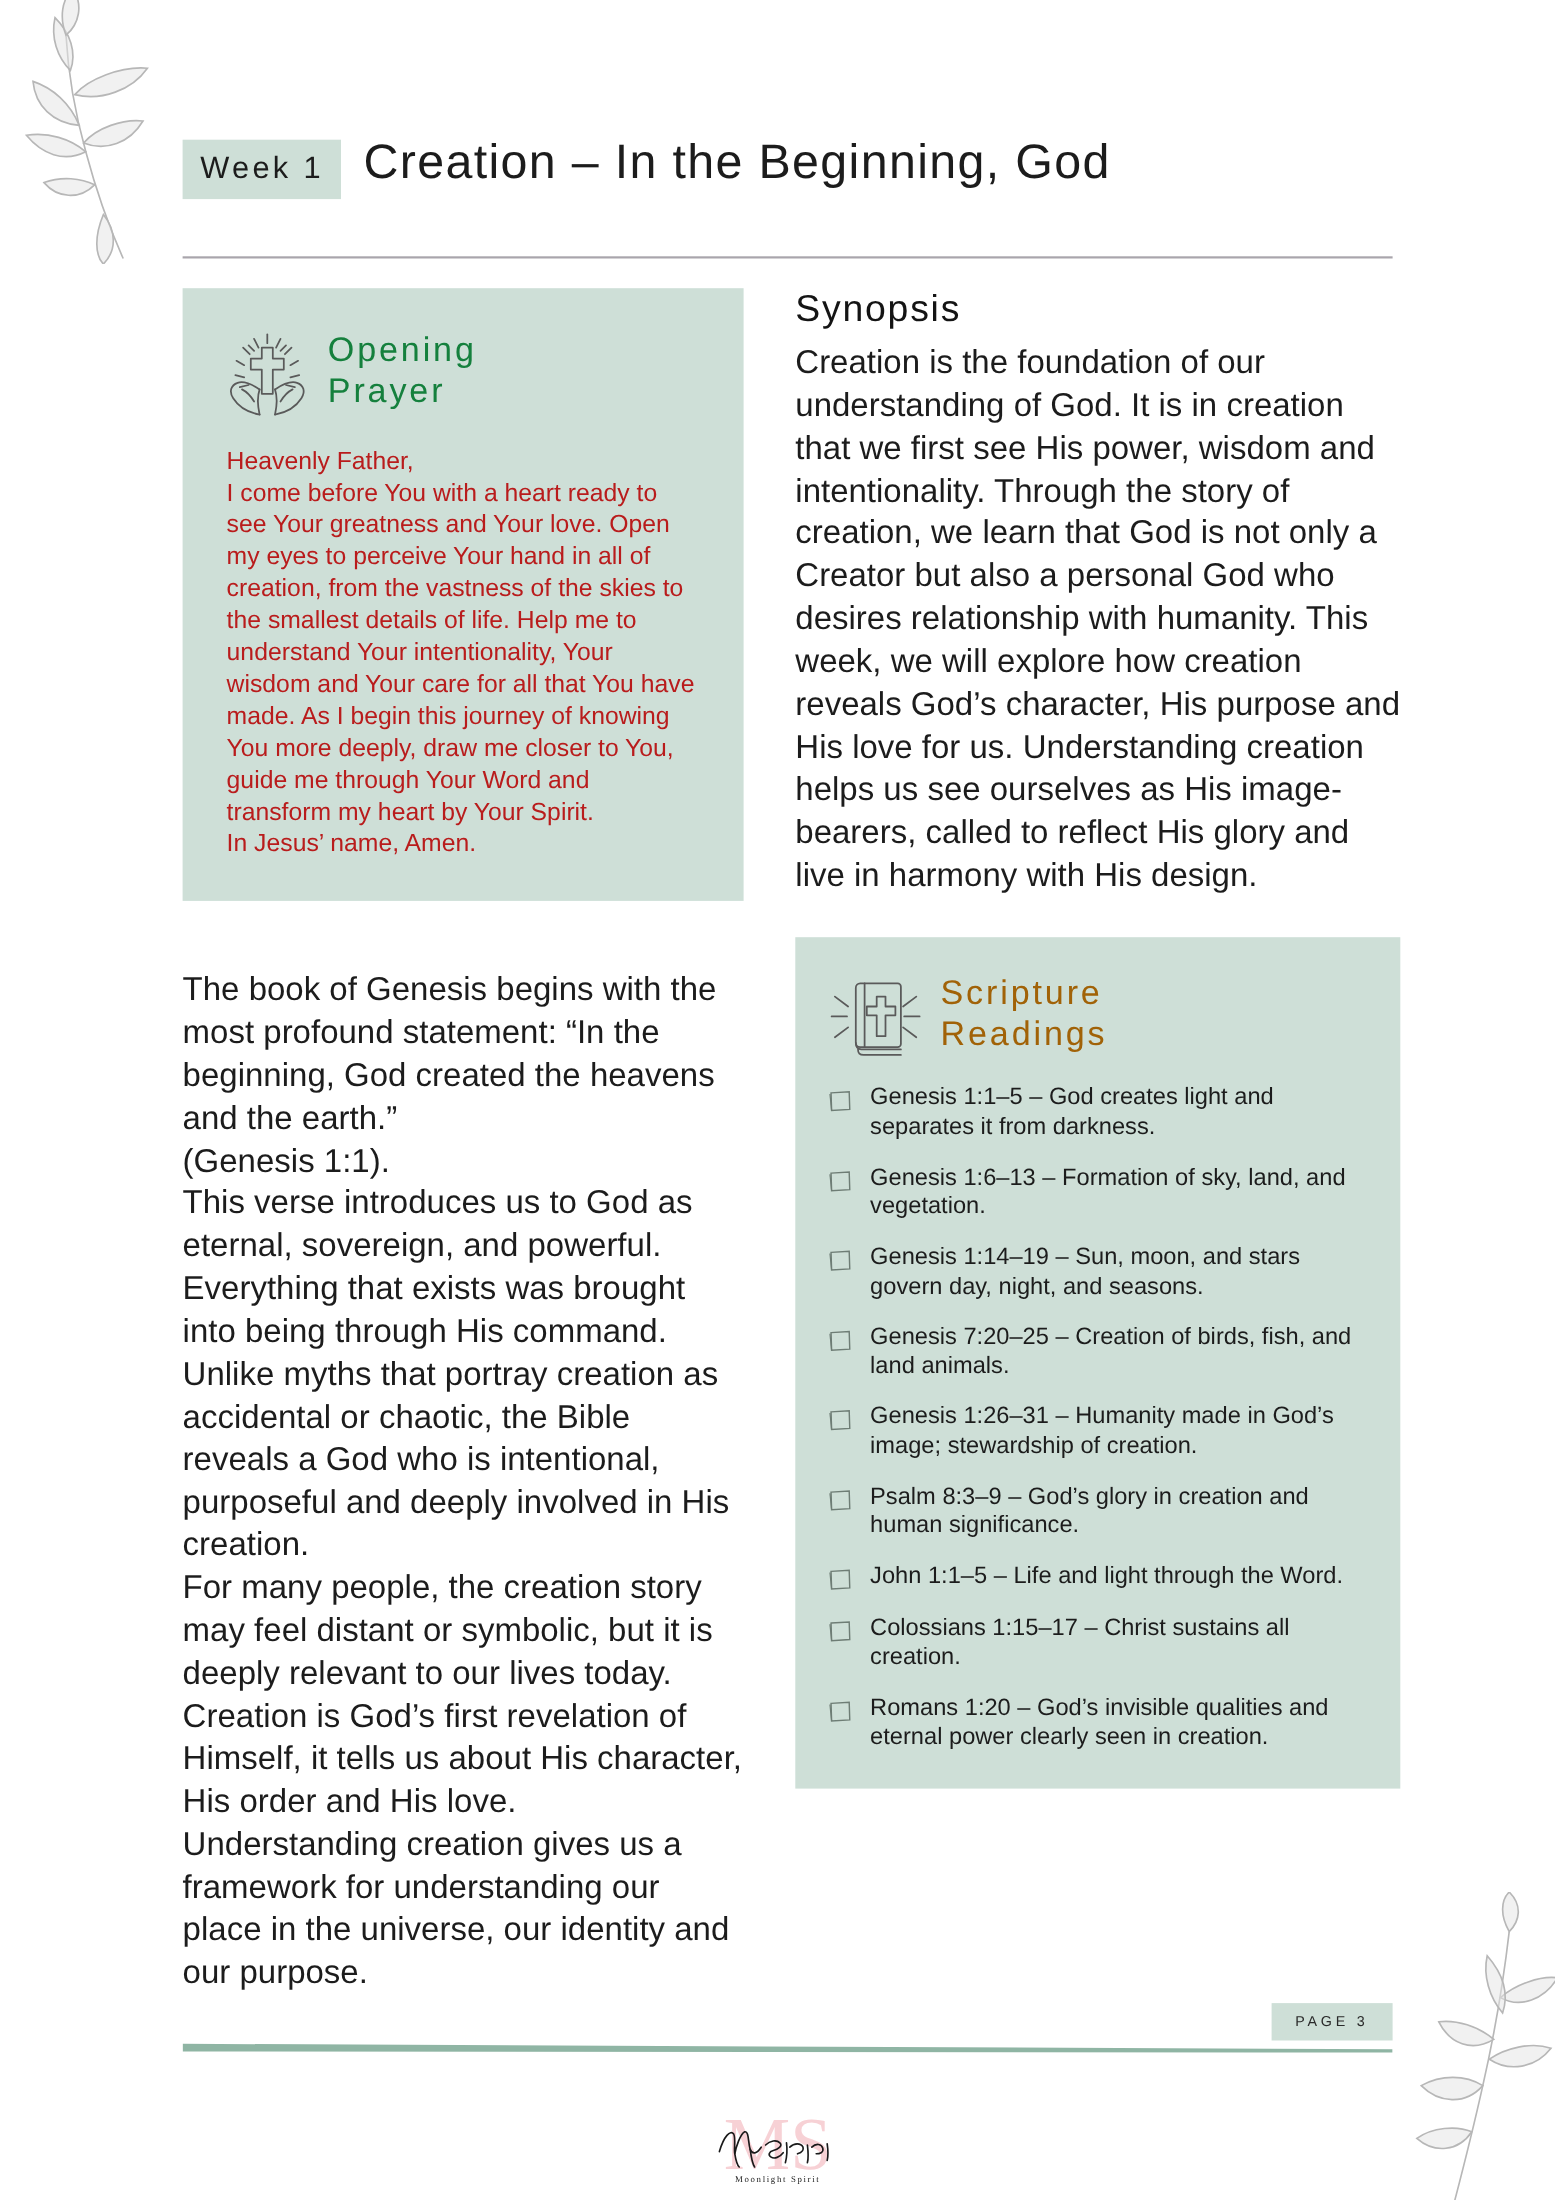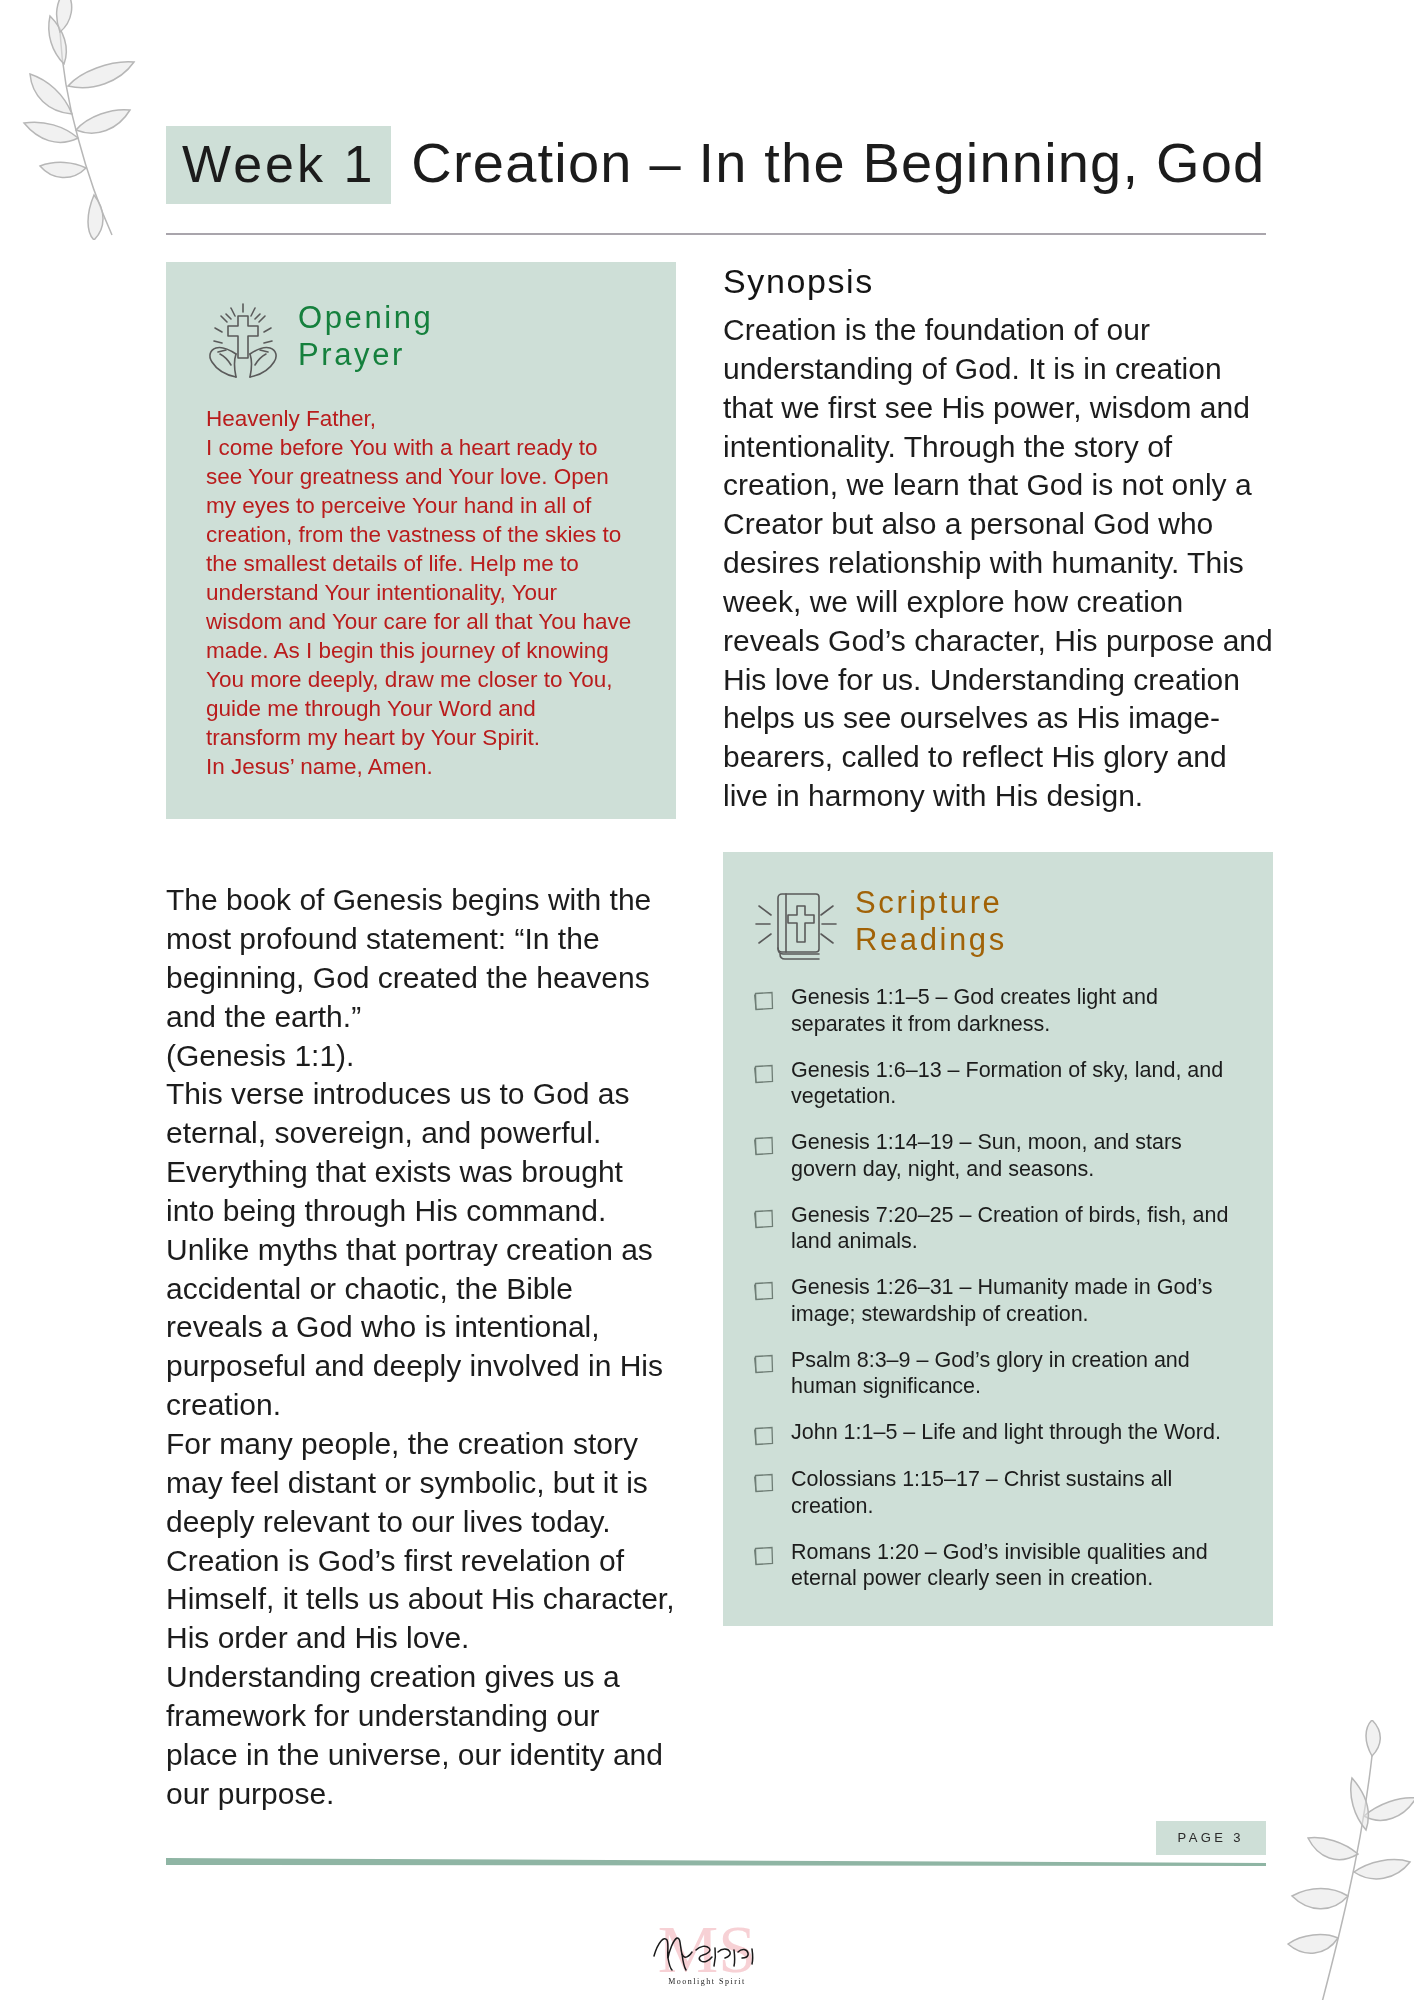--- a/index.html
+++ b/index.html
@@ -35,29 +35,29 @@
     top: 126px;
     width: 1100px;
   }
   .title-row {
     display: flex;
     align-items: baseline;
     white-space: nowrap;
   }
   .week-badge {
     background: #cedfd7;
-    font-size: 52px;
+    font-size: 28px;
     letter-spacing: 3px;
     color: #1c1c1c;
     padding: 12px 16px 14px 16px;
     line-height: 1;
     font-weight: 400;
   }
   .title-main {
-    font-size: 56px;
+    font-size: 44px;
     letter-spacing: 1.2px;
     color: #1c1c1c;
     padding-left: 20px;
     line-height: 1;
     font-weight: 400;
   }
   .header-rule {
     position: absolute;
     left: 166px;
     top: 233px;

